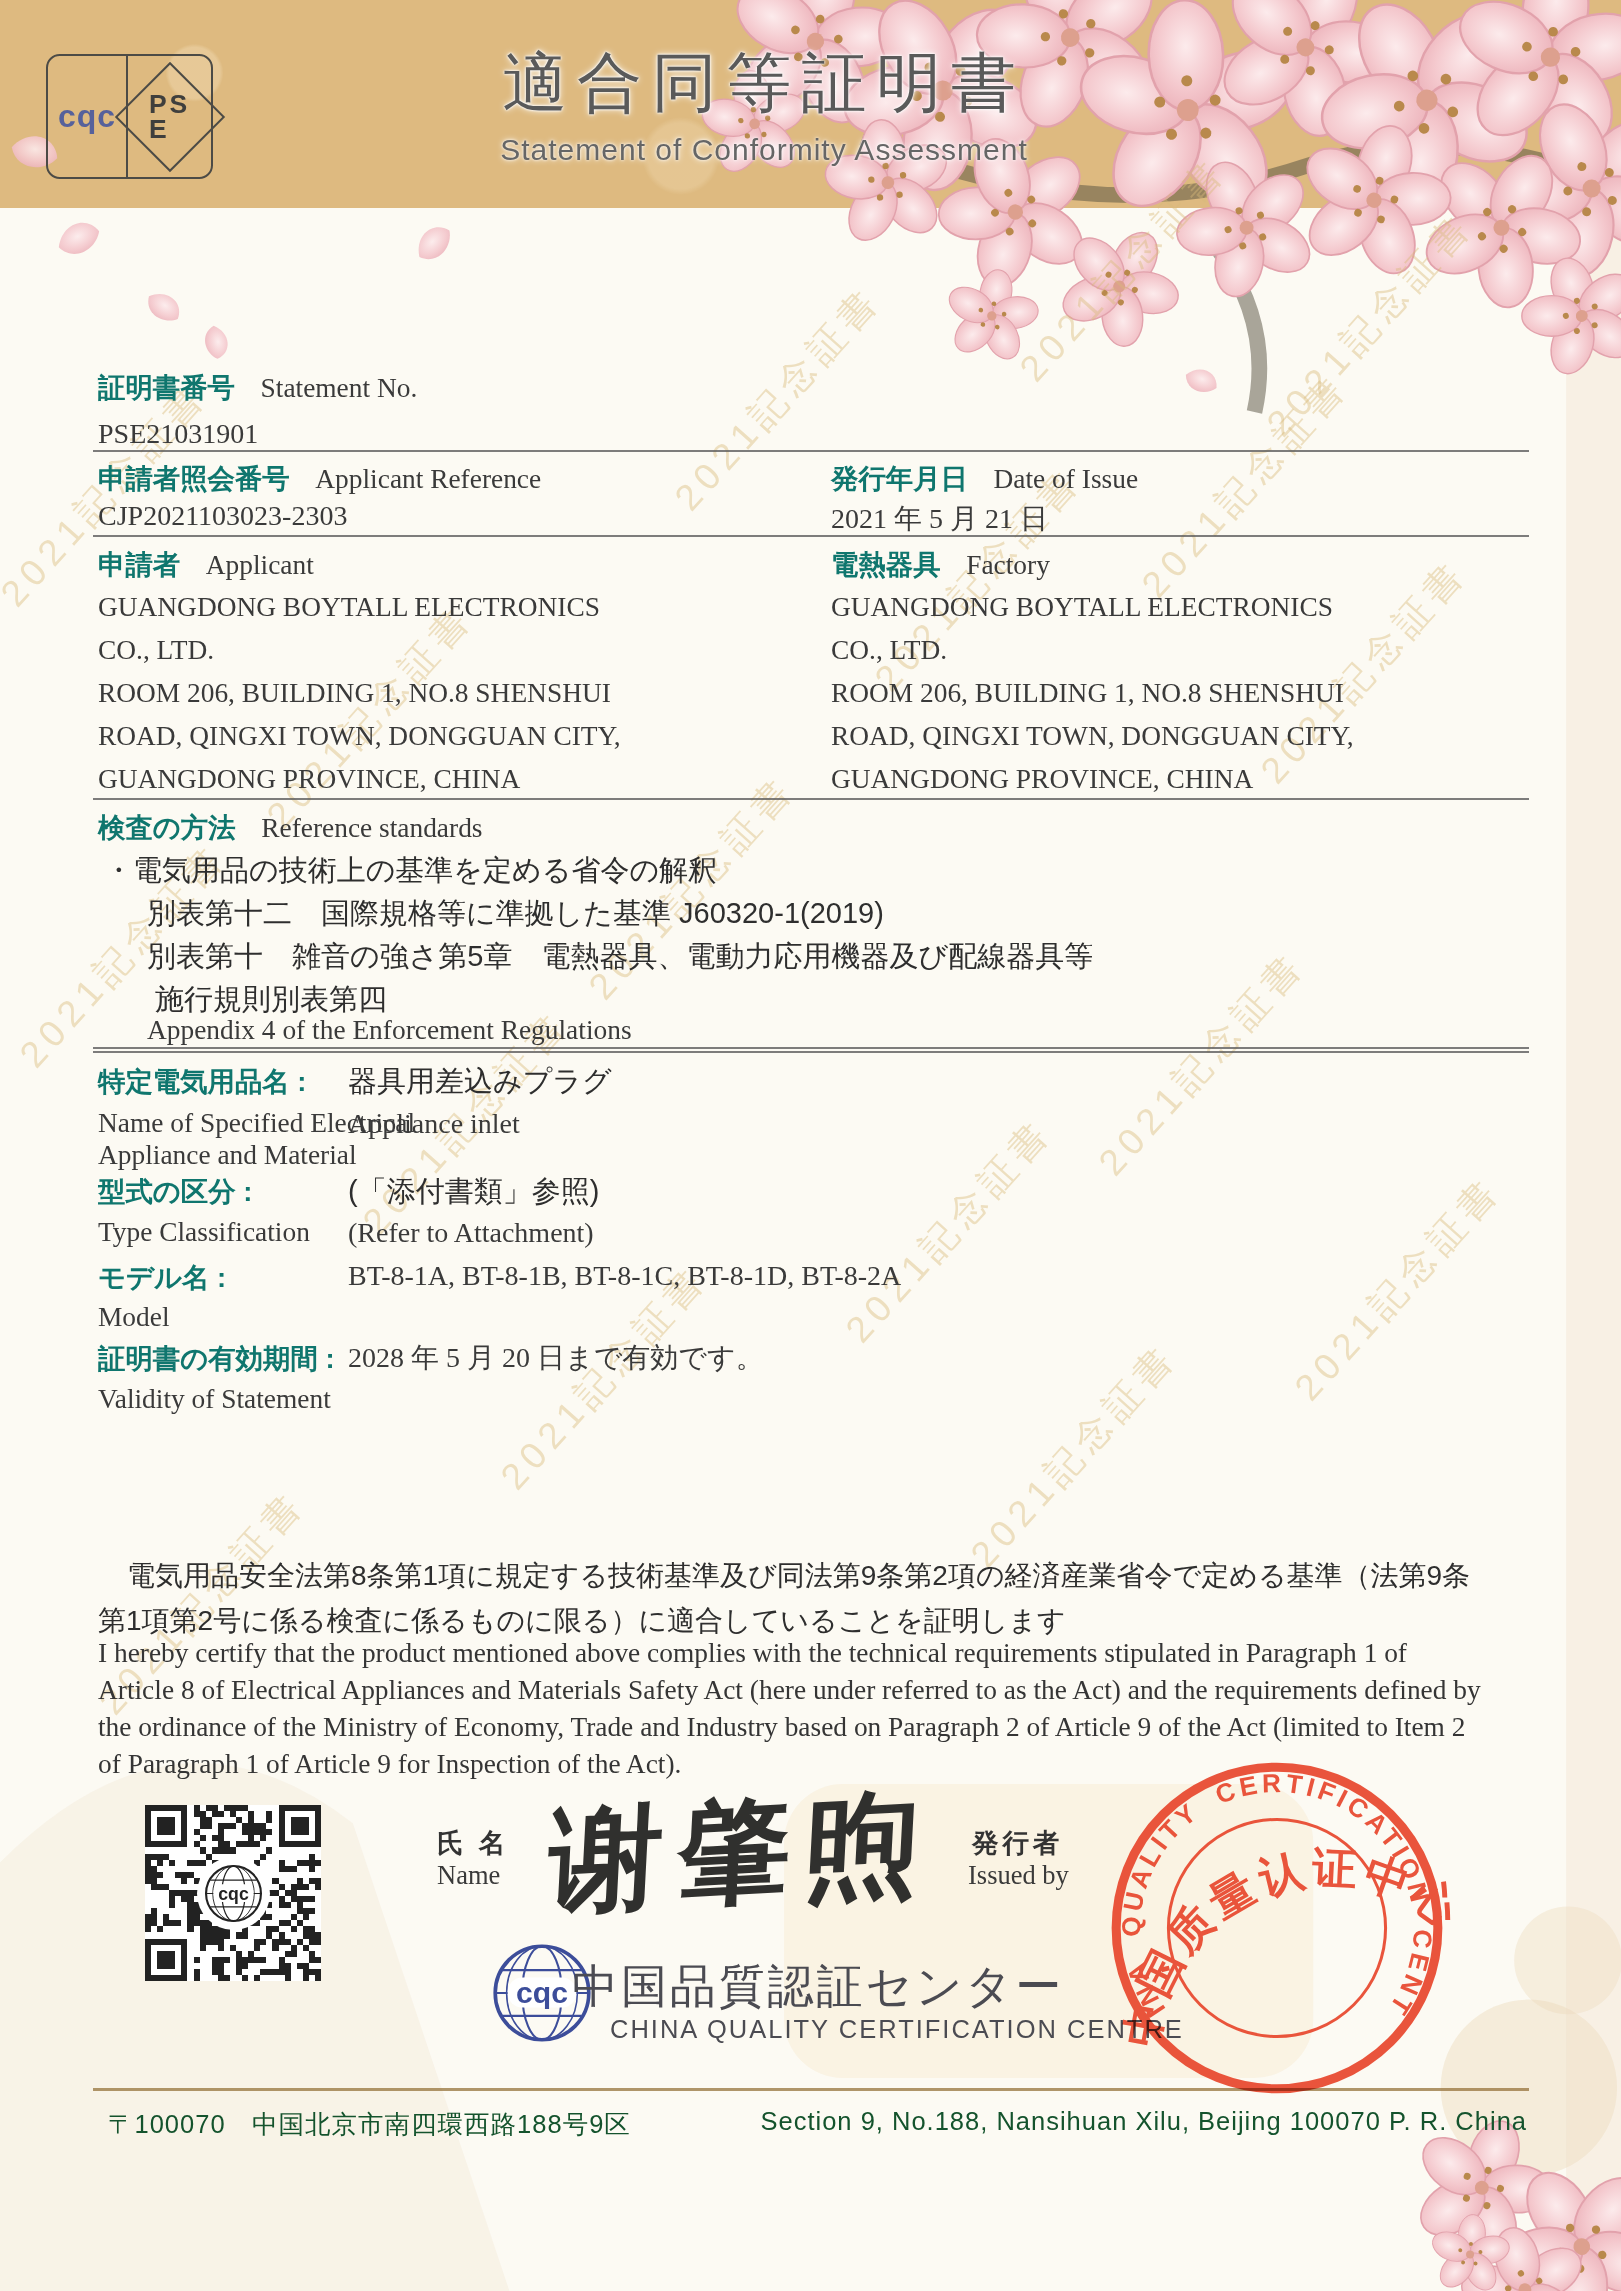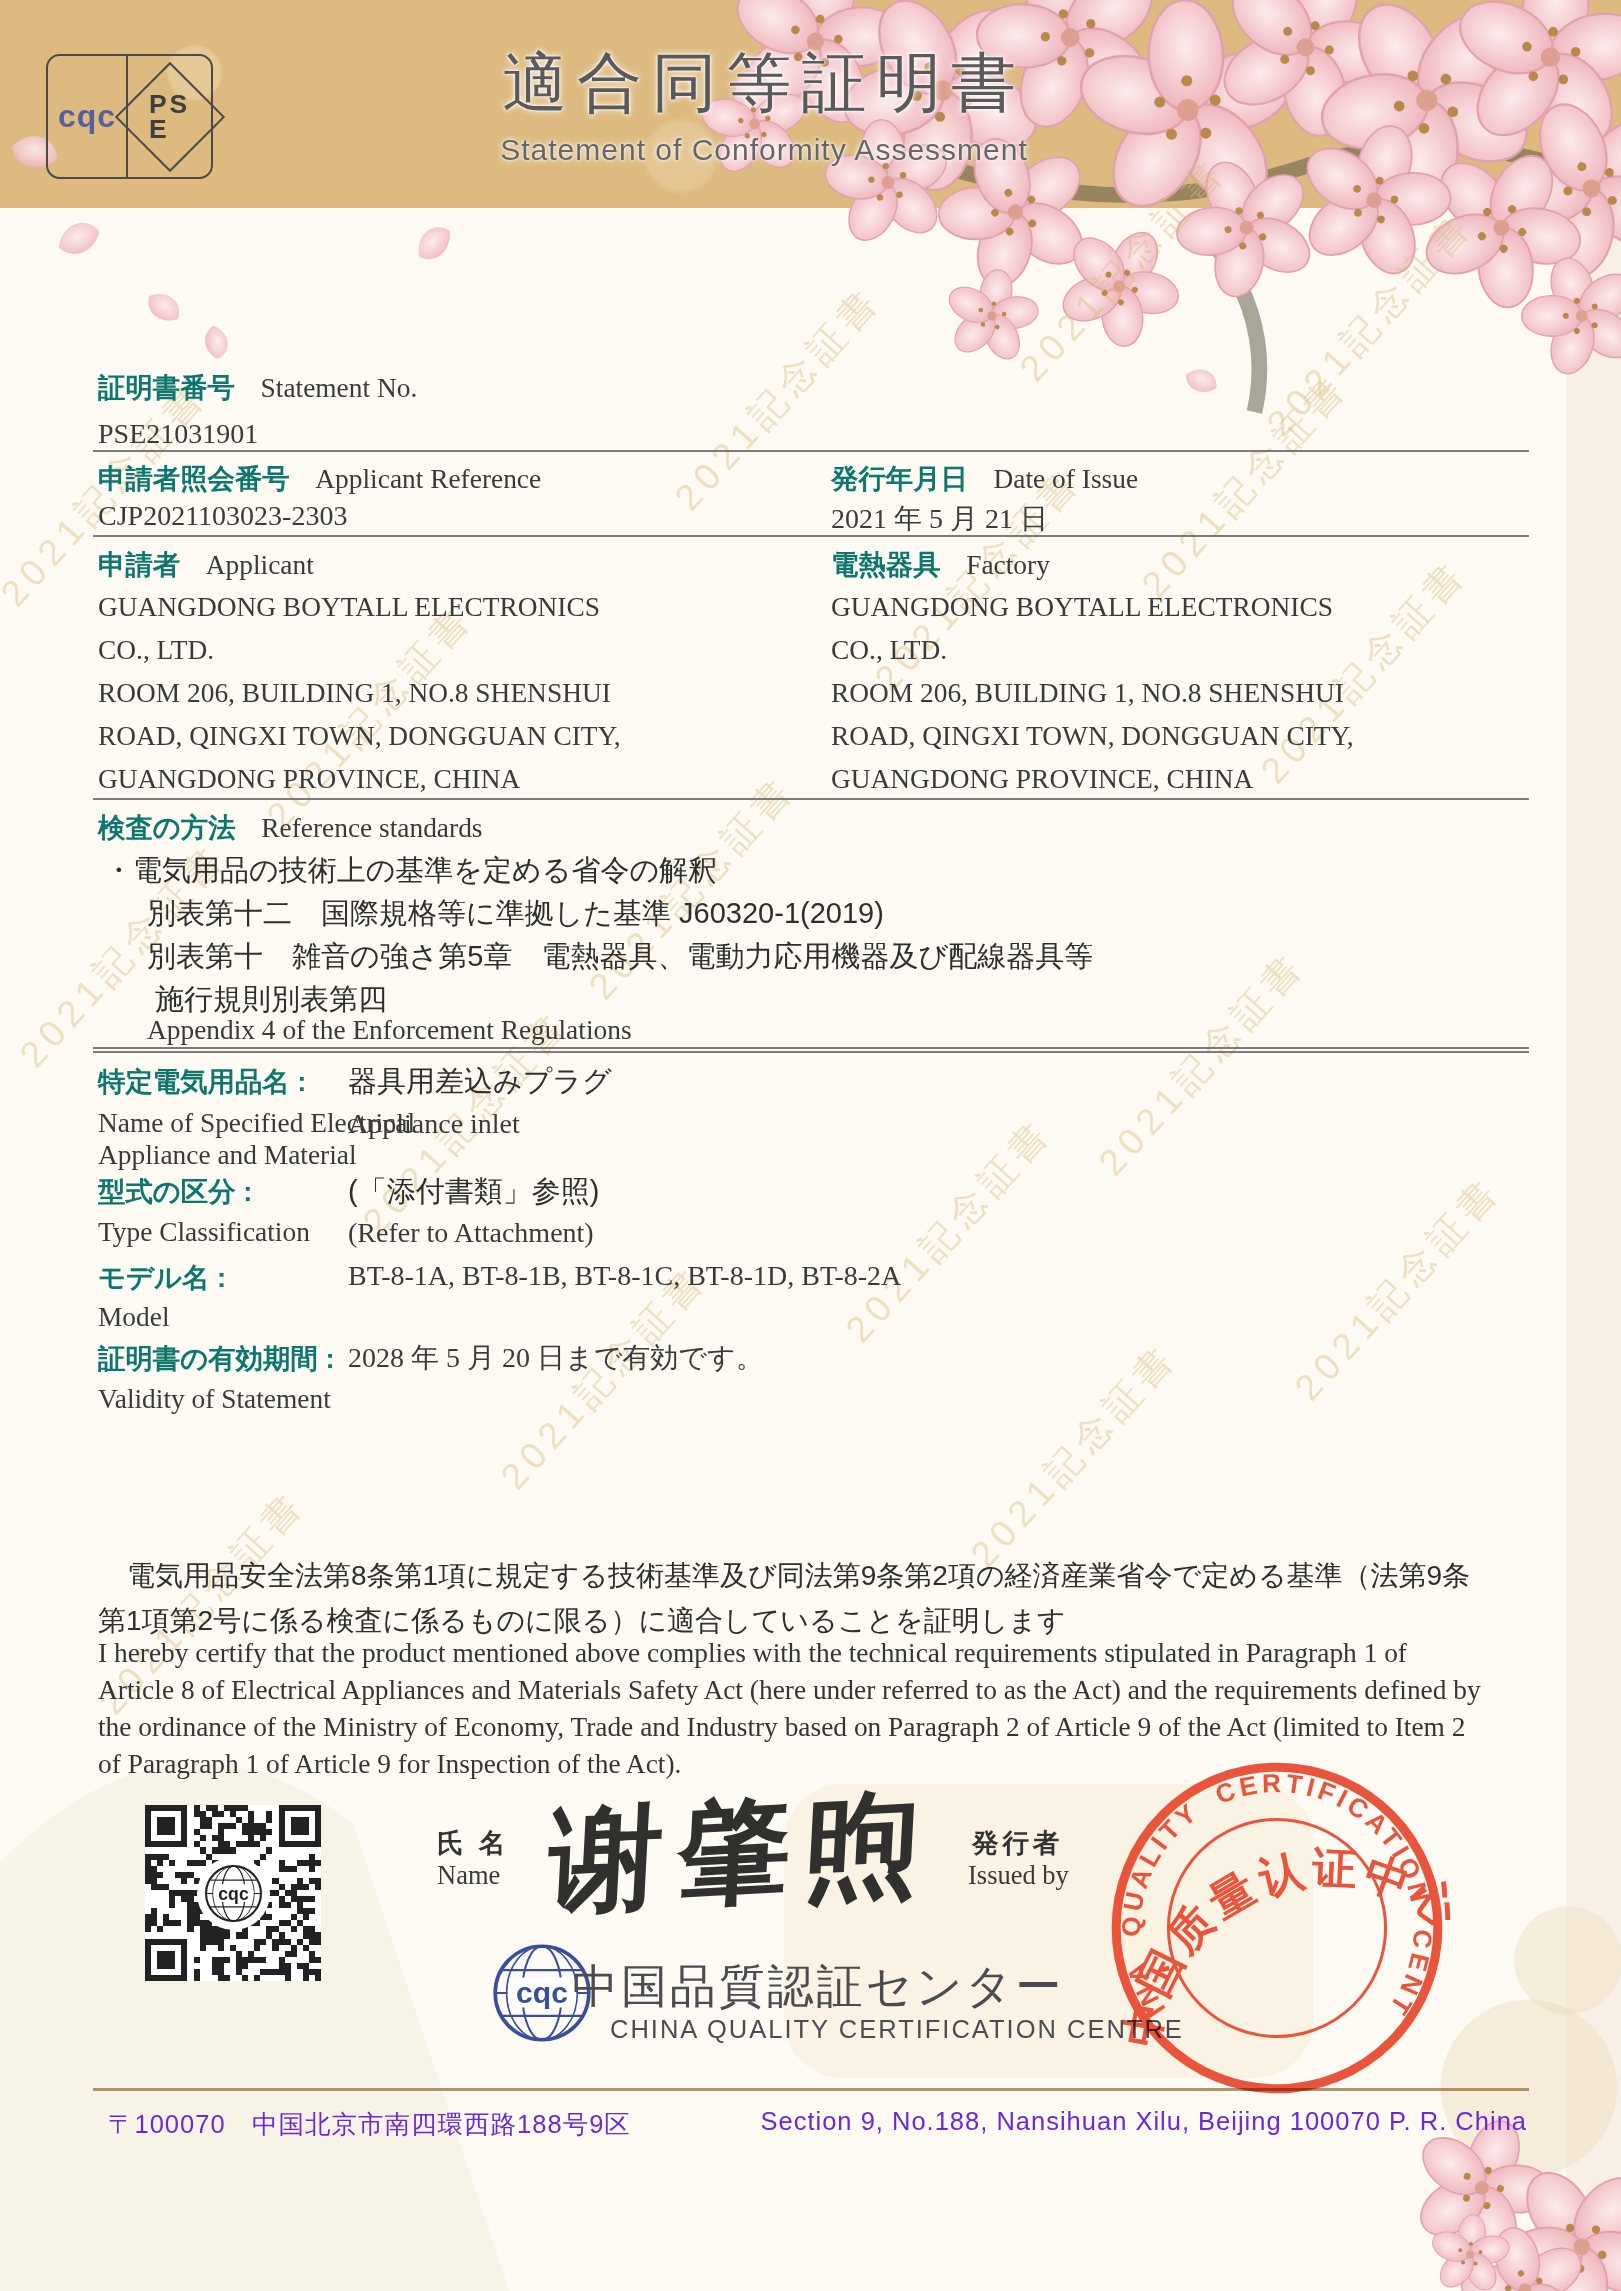--- a/index.html
+++ b/index.html
@@ -53,21 +53,21 @@
   .small-lbl-jp{font-family:"Liberation Sans",sans-serif;font-weight:600;font-size:26.5px;color:#333;letter-spacing:3.9px;}
   .small-lbl-en{font-family:"Liberation Serif",serif;font-size:26.5px;color:#3a3a3a;}
   .issuer-jp{font-family:"Liberation Serif",serif;font-size:46px;color:#4b4b52;letter-spacing:2.9px;white-space:nowrap;}
   .issuer-en{font-family:"Liberation Sans",sans-serif;font-size:25.5px;color:#4b4b52;letter-spacing:2px;white-space:nowrap;}
   .stamp-wrap{position:absolute;left:1086px;top:1737px;width:382px;height:382px;z-index:3;
               mix-blend-mode:multiply;opacity:.95;}
   .qr-wrap{position:absolute;left:145px;top:1805px;width:176px;height:176px;}
   .qr-center{position:absolute;left:52px;top:52px;width:73px;height:73px;background:#fff;border-radius:50%;
              display:flex;align-items:center;justify-content:center;color:#222;}
   .footer-rule{position:absolute;left:93px;top:2088px;width:1436px;height:2.9px;background:#96733b;opacity:.75;}
-  .footer-txt{font-family:"Liberation Sans",sans-serif;font-size:25.5px;color:#6d28d9;letter-spacing:1px;white-space:nowrap;}
+  .footer-txt{font-family:"Liberation Sans",sans-serif;font-size:25.5px;color:#14532d;letter-spacing:1px;white-space:nowrap;}
 </style>
 </head>
 <body>
 
 <div class="page">
 
   <div class="hdr">
       <div class="hdr-tex"></div>
     </div>
 

